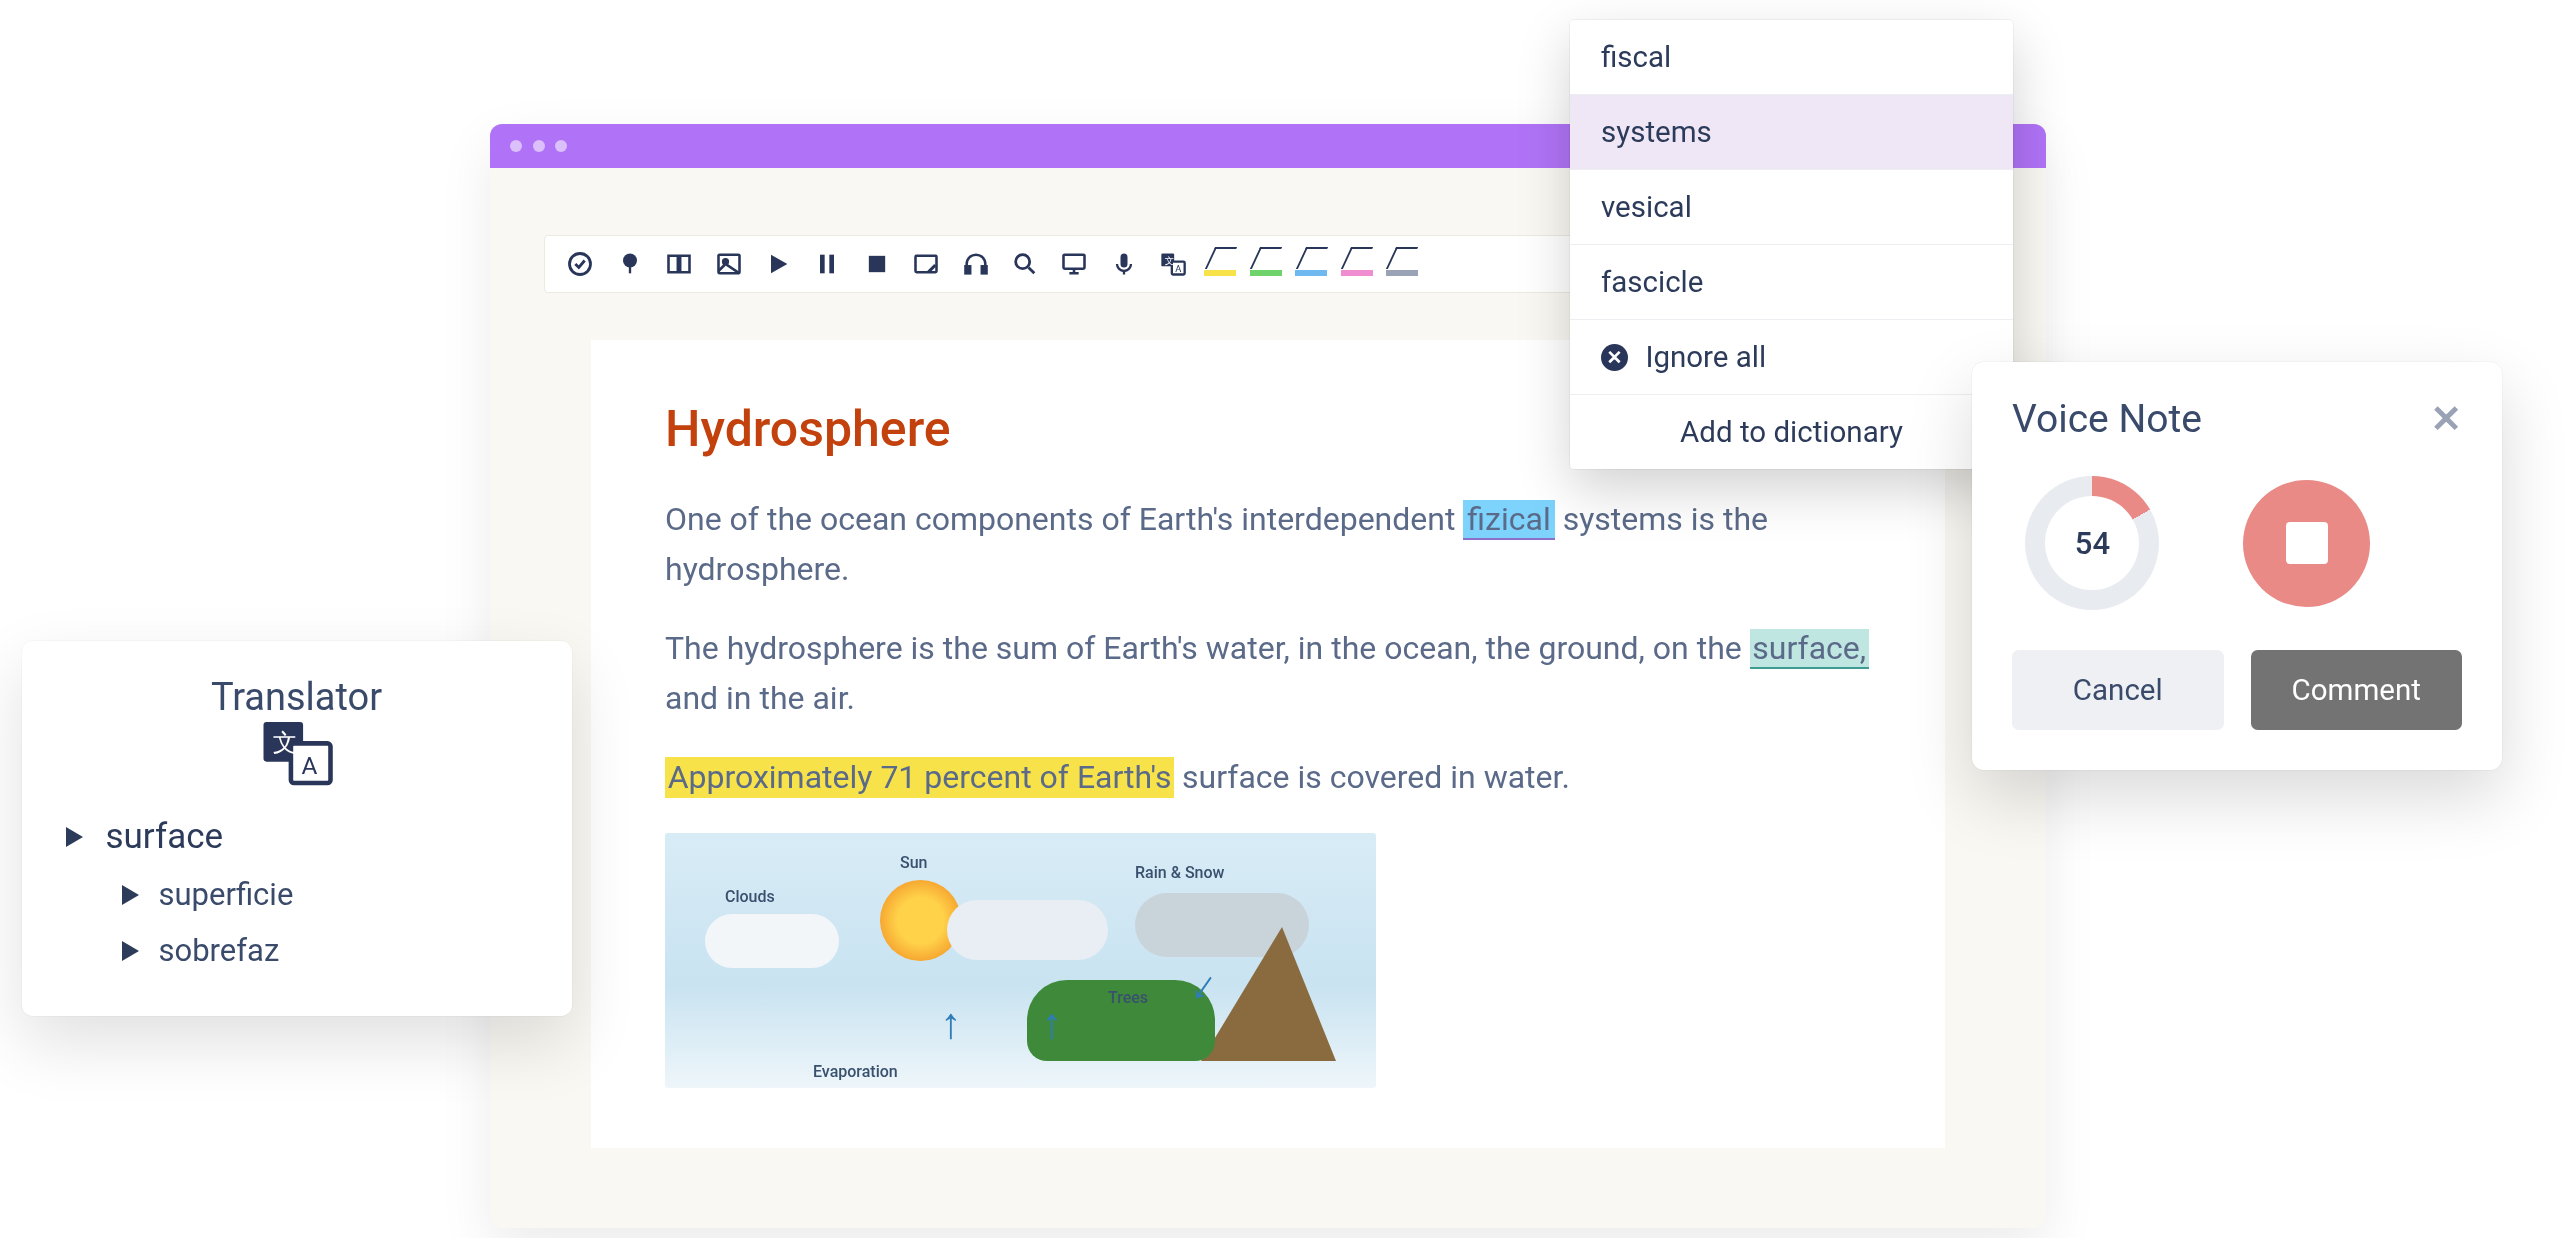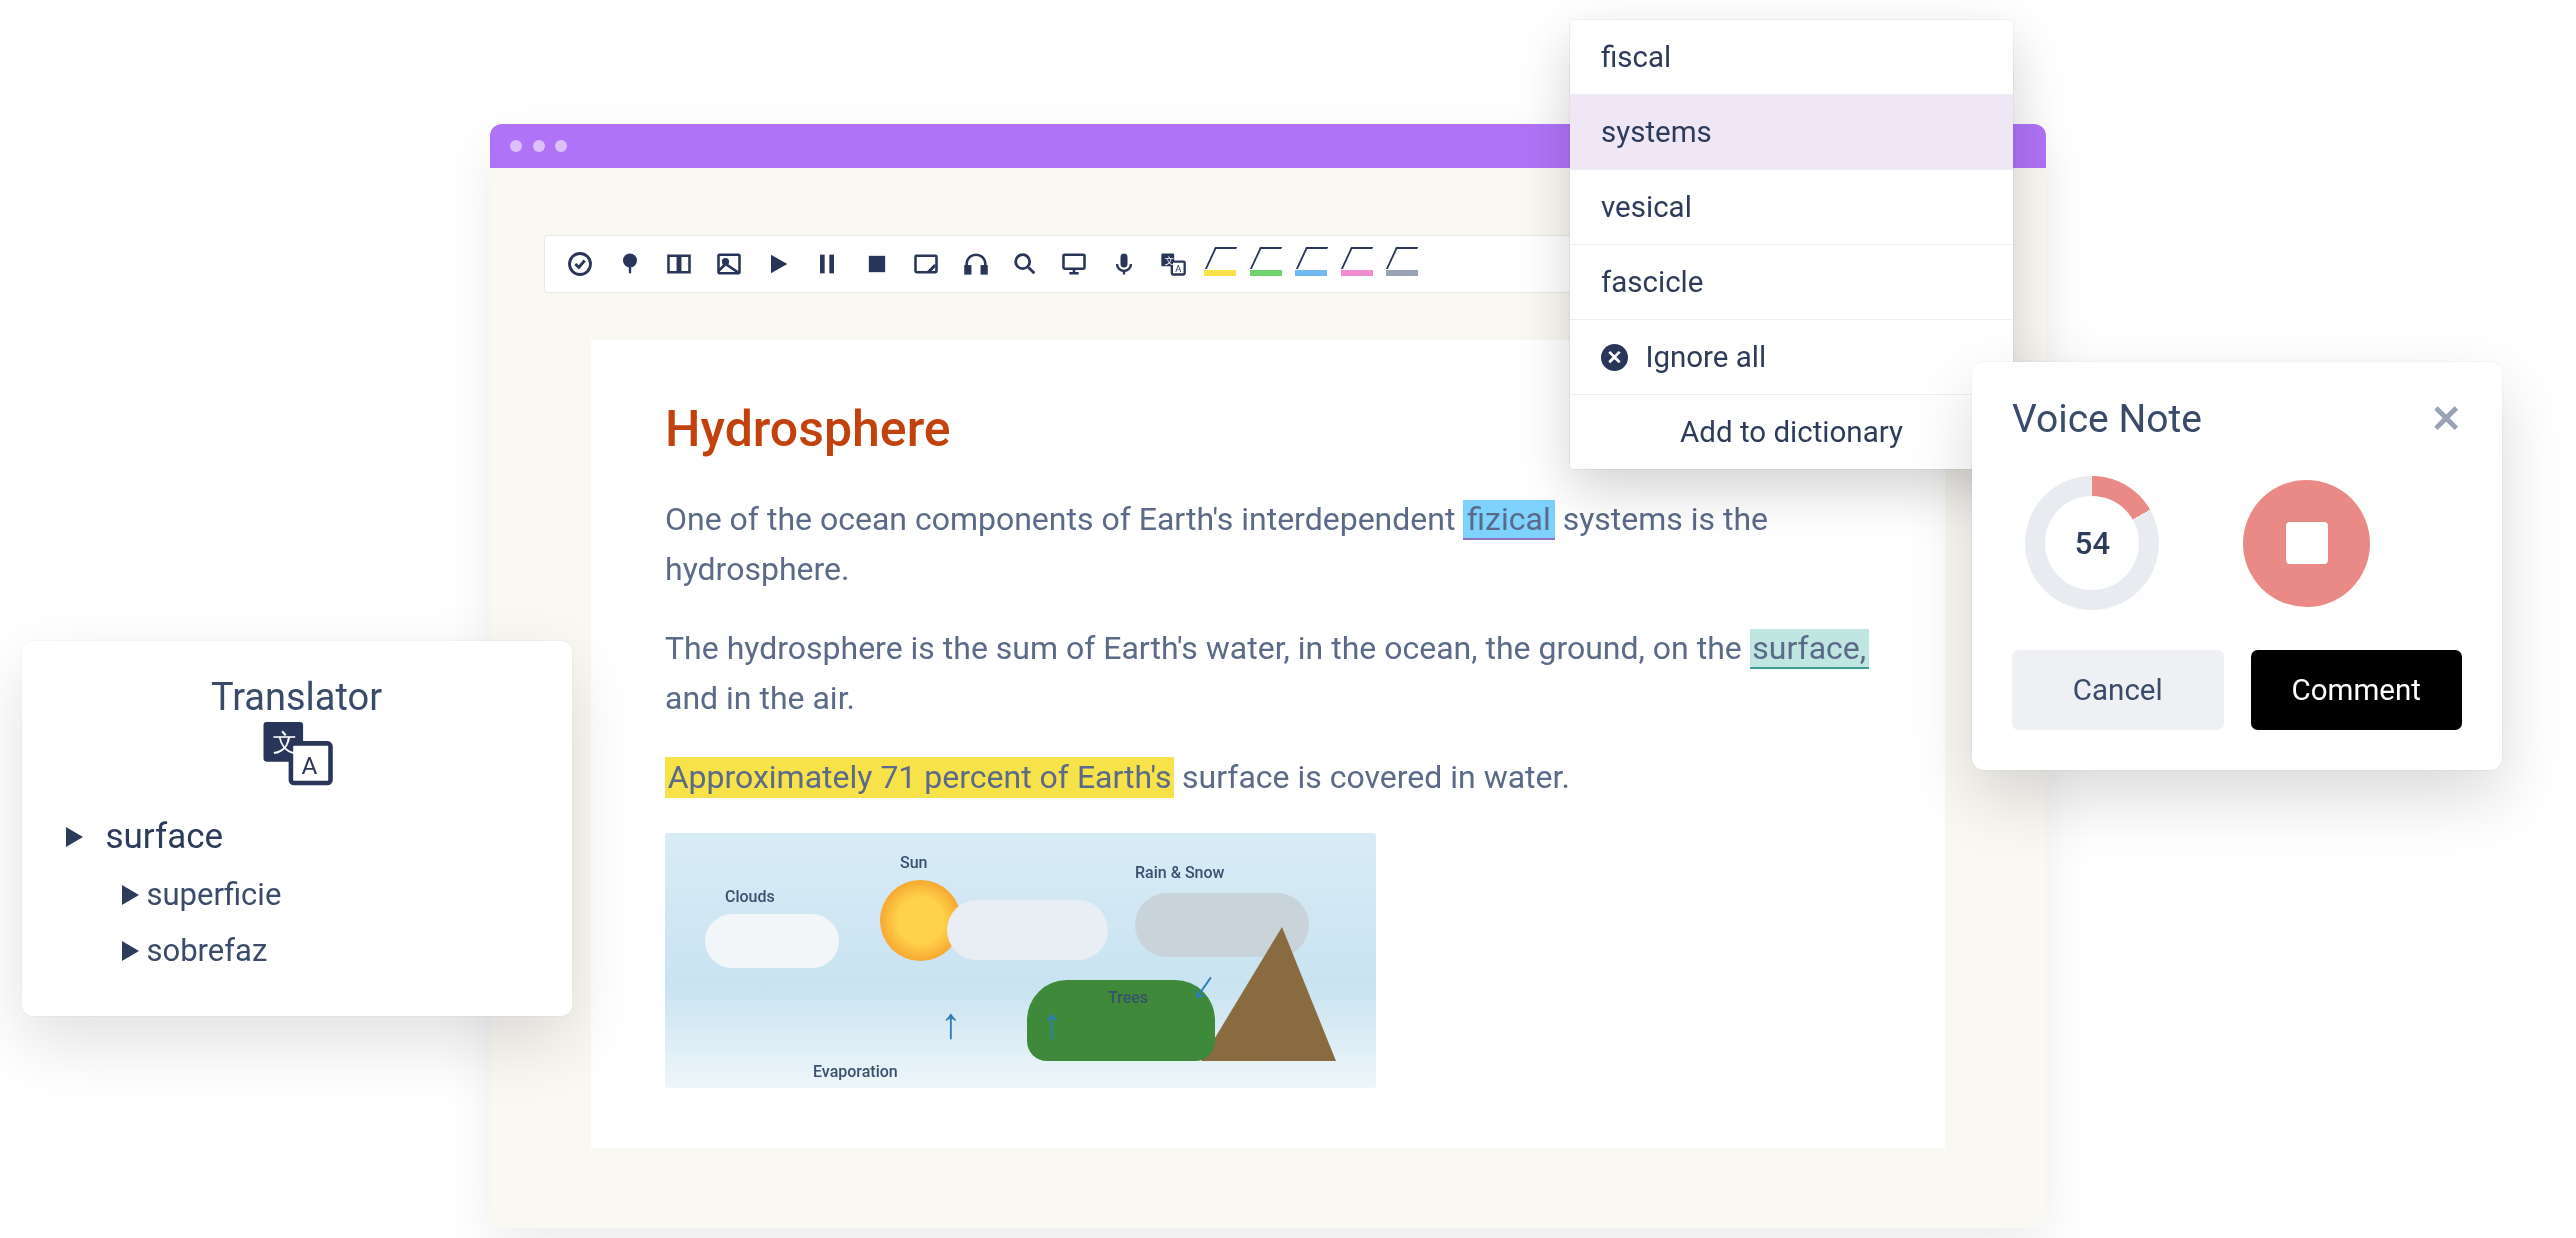--- a/index.html
+++ b/index.html
@@ -132,21 +132,21 @@
     padding: 34px 40px 47px 40px;
     box-shadow: 0 27px 67px rgba(0,0,0,0.12), 0 0 0 0.7px rgba(0,0,0,0.03);
   }
   .translator-head{
     display:flex;align-items:center;justify-content:space-between;
     margin-bottom:27px;
     flex-direction:column;
   }
   .translator-title{font-size:38px;color:#3a4a6b;font-weight:400}
   .trans-row{display:flex;align-items:center;gap:23px;font-size:35px;color:#2d3b5b;margin:13.4px 0 13.4px 4px}
-  .trans-sub{margin-left:60px;font-size:31px;color:#3a4a6b;display:flex;align-items:center;gap:8px;margin-top:19px}
+  .trans-sub{margin-left:60px;font-size:31px;color:#3a4a6b;display:flex;align-items:center;gap:20px;margin-top:19px}
   .play-tri{width:0;height:0;border-top:10.7px solid transparent;border-bottom:10.7px solid transparent;border-left:17.4px solid #2d3b5b}
 
   
   .spell-menu{
     position:absolute;
     left:1570px; top:20px;
     width:443px;
     background:#fff;
     border-radius:4px;
     box-shadow:0 20px 54px rgba(0,0,0,0.18),0 0 0 0.7px rgba(0,0,0,0.06);
@@ -180,21 +180,21 @@
     width:134px;height:134px;border-radius:50%;
     background:conic-gradient(#e98a86 0deg 60deg,#e8ebf0 60deg 360deg);
     display:flex;align-items:center;justify-content:center;
   }
   .ring-inner{width:94px;height:94px;border-radius:50%;background:#fff;display:flex;align-items:center;justify-content:center;font-size:31px;color:#2d3b5b;font-weight:500}
   .stop-btn{width:127px;height:127px;border-radius:50%;background:#e98a86;display:flex;align-items:center;justify-content:center}
   .stop-sq{width:42px;height:42px;background:#fff;border-radius:4px}
   .voice-actions{display:flex;gap:27px}
   .vbtn{flex:1;text-align:center;padding:23px 16px;border-radius:6.7px;font-size:29.5px}
   .vbtn.cancel{background:#eef0f4;color:#3a4a6b}
-  .vbtn.comment{background:#000000;color:#fff}
+  .vbtn.comment{background:#737373;color:#fff}
 
 </style>
 </head>
 <body>
 
 <div class="editor-window">
   <div class="titlebar">
     <div class="traffic-dot"></div>
     <div class="traffic-dot"></div>
     <div class="traffic-dot"></div>

